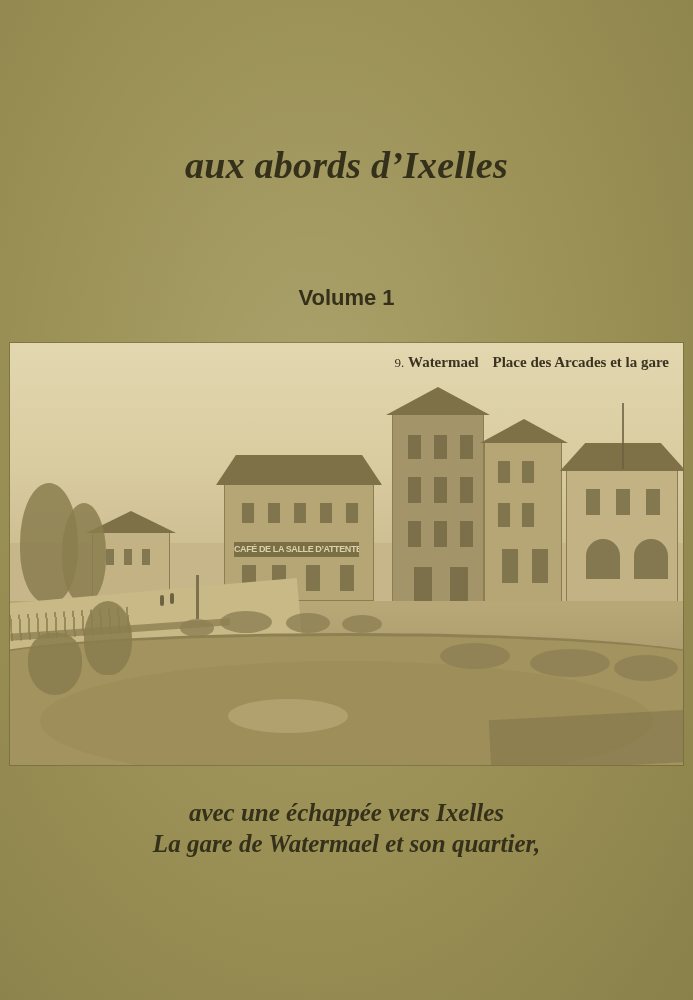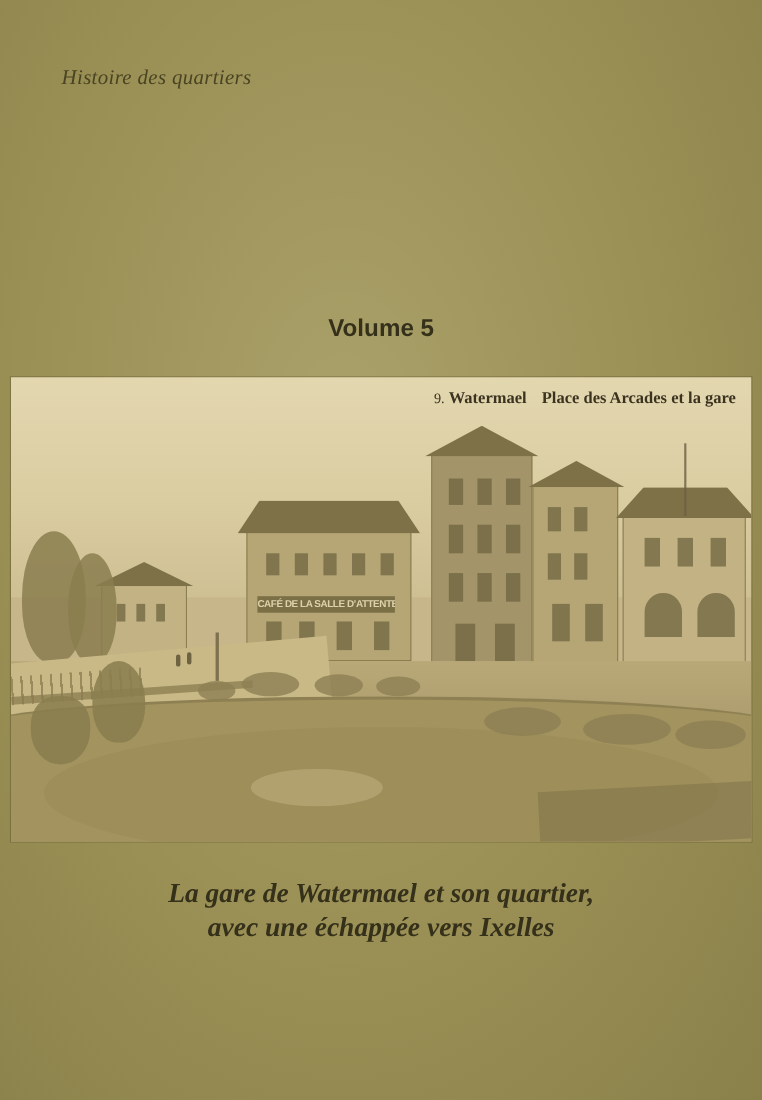--- a/index.html
+++ b/index.html
@@ -289,28 +289,28 @@
     color: #35301a;
   }
 </style>
 </head>
 <body>
 
 <div class="book-cover">
 
   <div class="cover-texture"></div>
 
-  <div class="series-label">Histoire des quartiers</div>
 
   <div class="title-block">
     <h1 class="main-title">
+      <span class="line">aux abords d’Ixelles</span>
     </h1>
   </div>
 
-  <div class="volume-label">Volume 5</div>
+  <div class="volume-label">Volume 1</div>
 
   <div class="cover-photo">
     <div class="photo-sky"></div>
 
     <div class="photo-caption">
       <span class="num">9.</span>
       <span class="town">Watermael</span>
       <span class="place">Place des Arcades et la gare</span>
     </div>
 
@@ -388,19 +388,19 @@
     <div class="bush" style="left:604px; top:312px; width:64px; height:26px;"></div>
 
     <div class="figure" style="left:150px; top:252px;"></div>
     <div class="figure" style="left:160px; top:250px;"></div>
 
     <div class="foreground-wall"></div>
   </div>
 
   <div class="subtitle-block">
     <p class="subtitle">
+      <span class="line">avec une échappée vers Ixelles</span>
       <span class="line">La gare de Watermael et son quartier,</span>
-      <span class="line">avec une échappée vers Ixelles</span>
     </p>
   </div>
 
 
 </div>
 
 </body></html>

